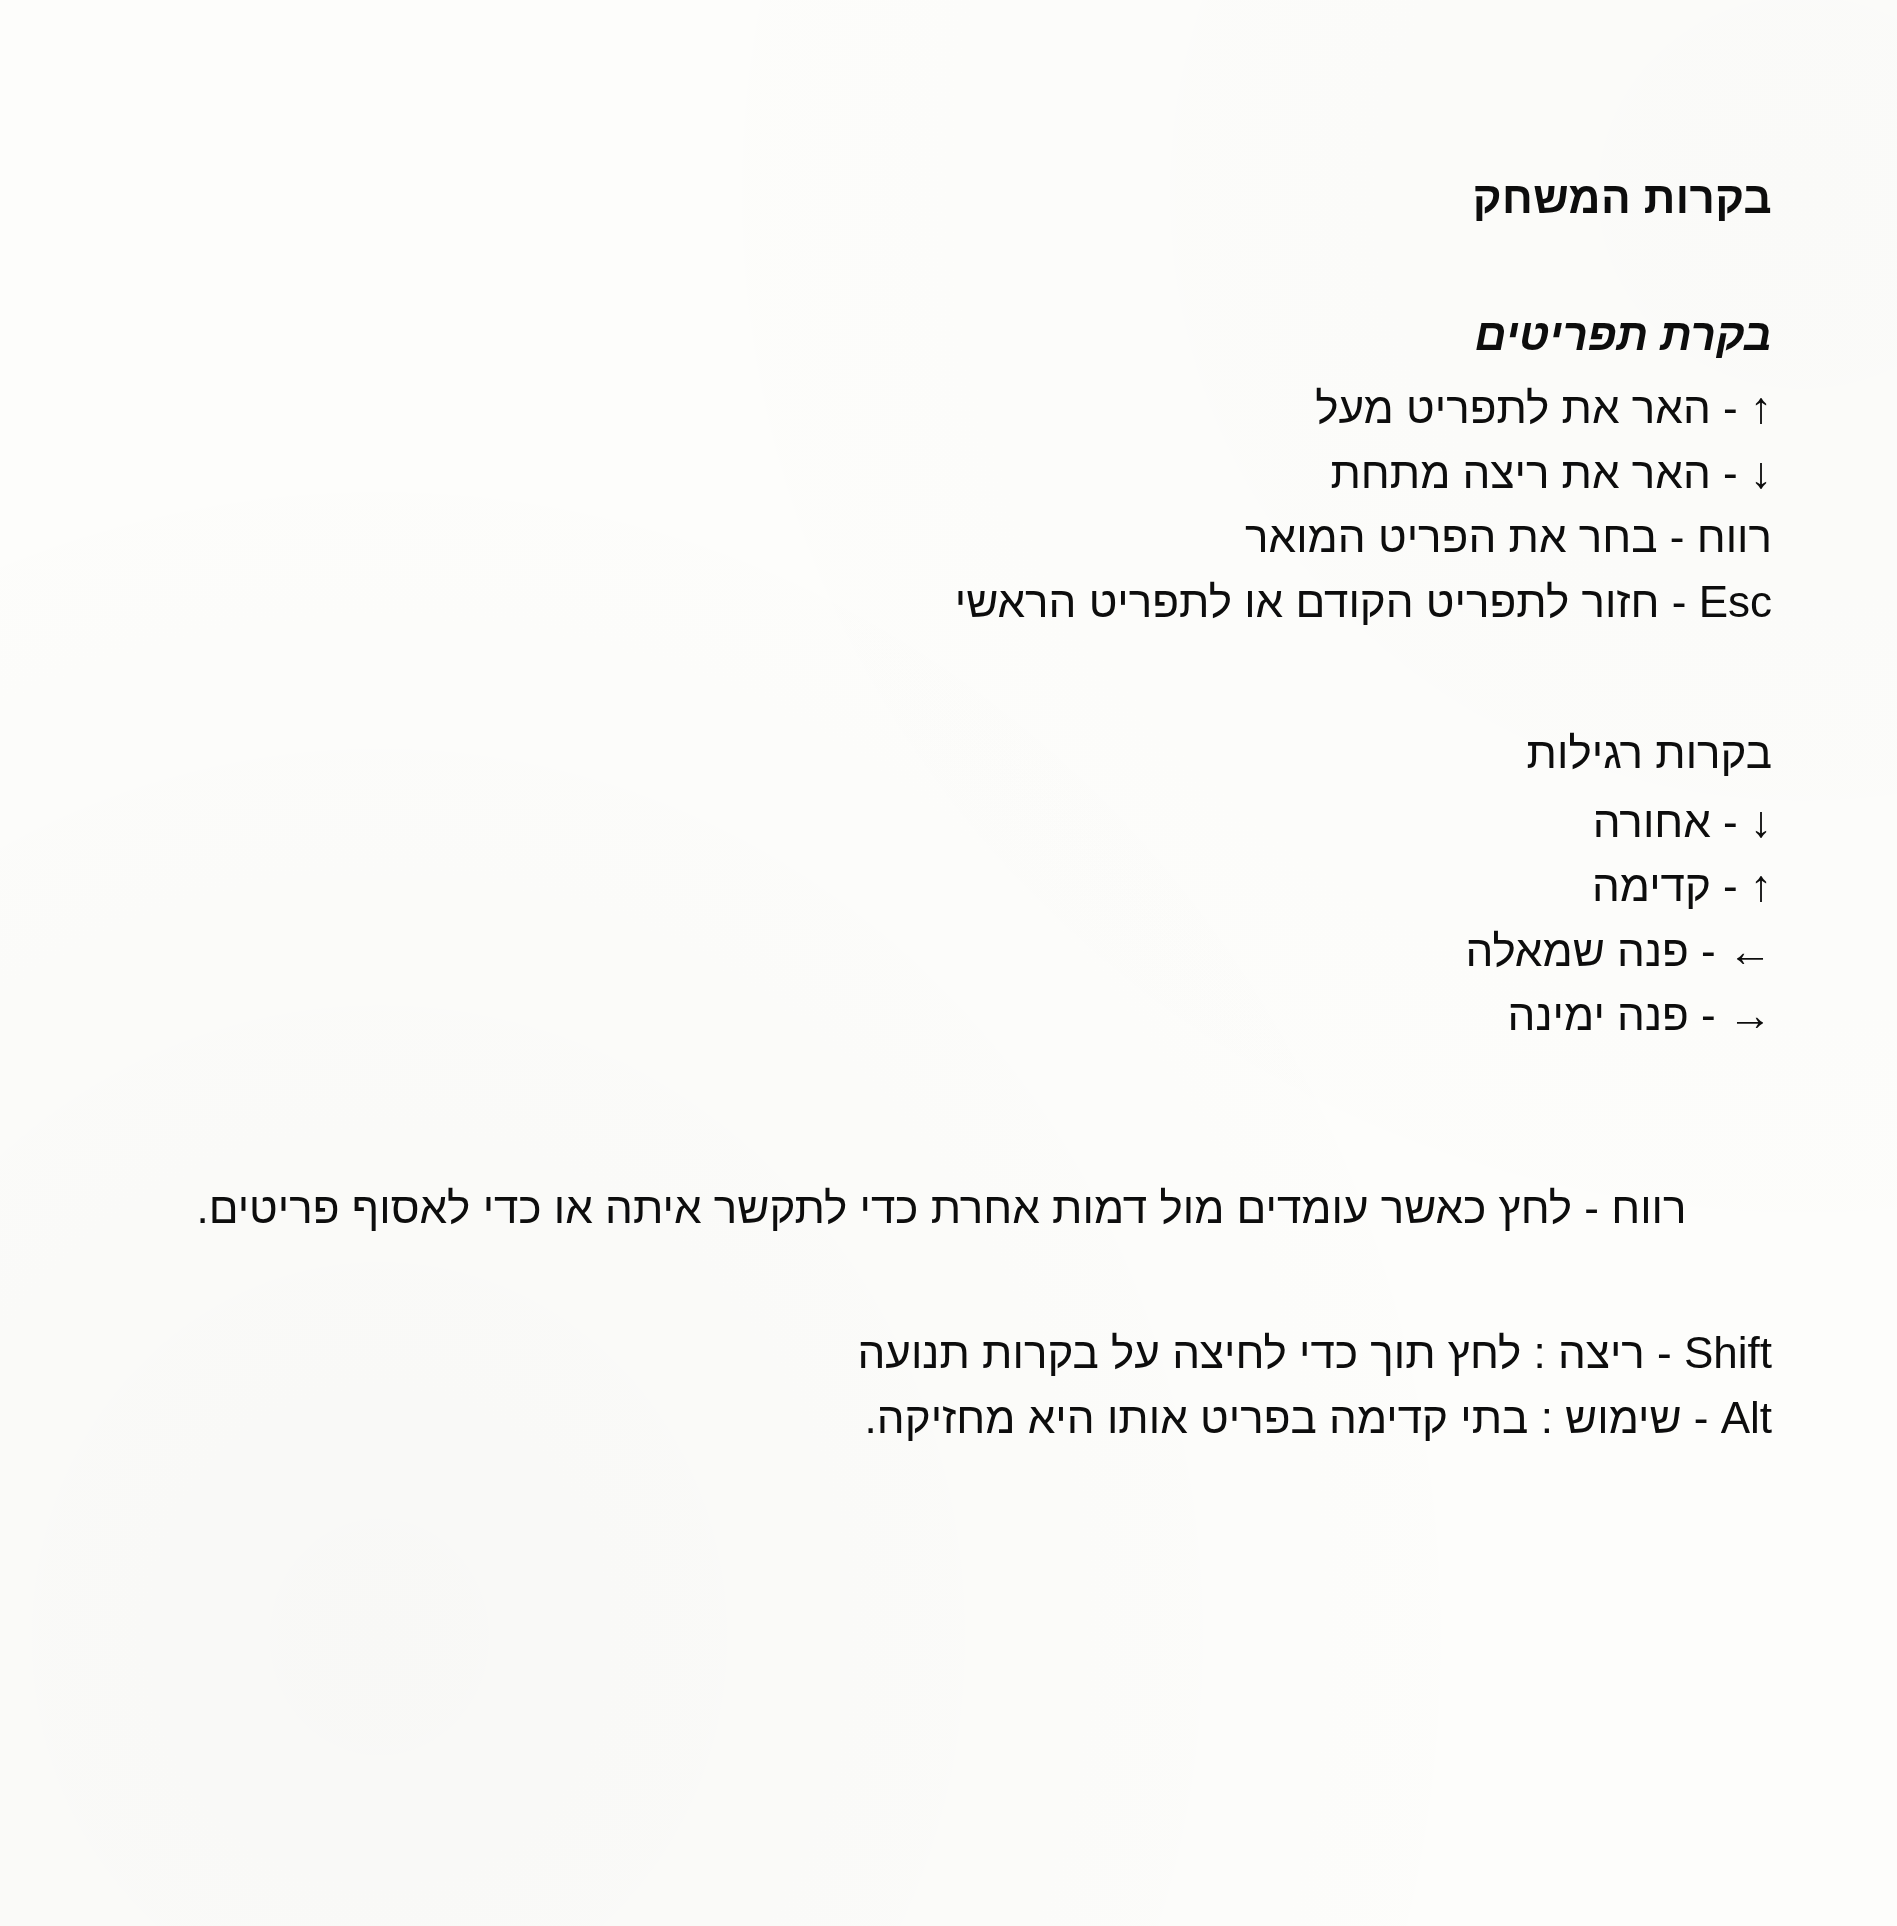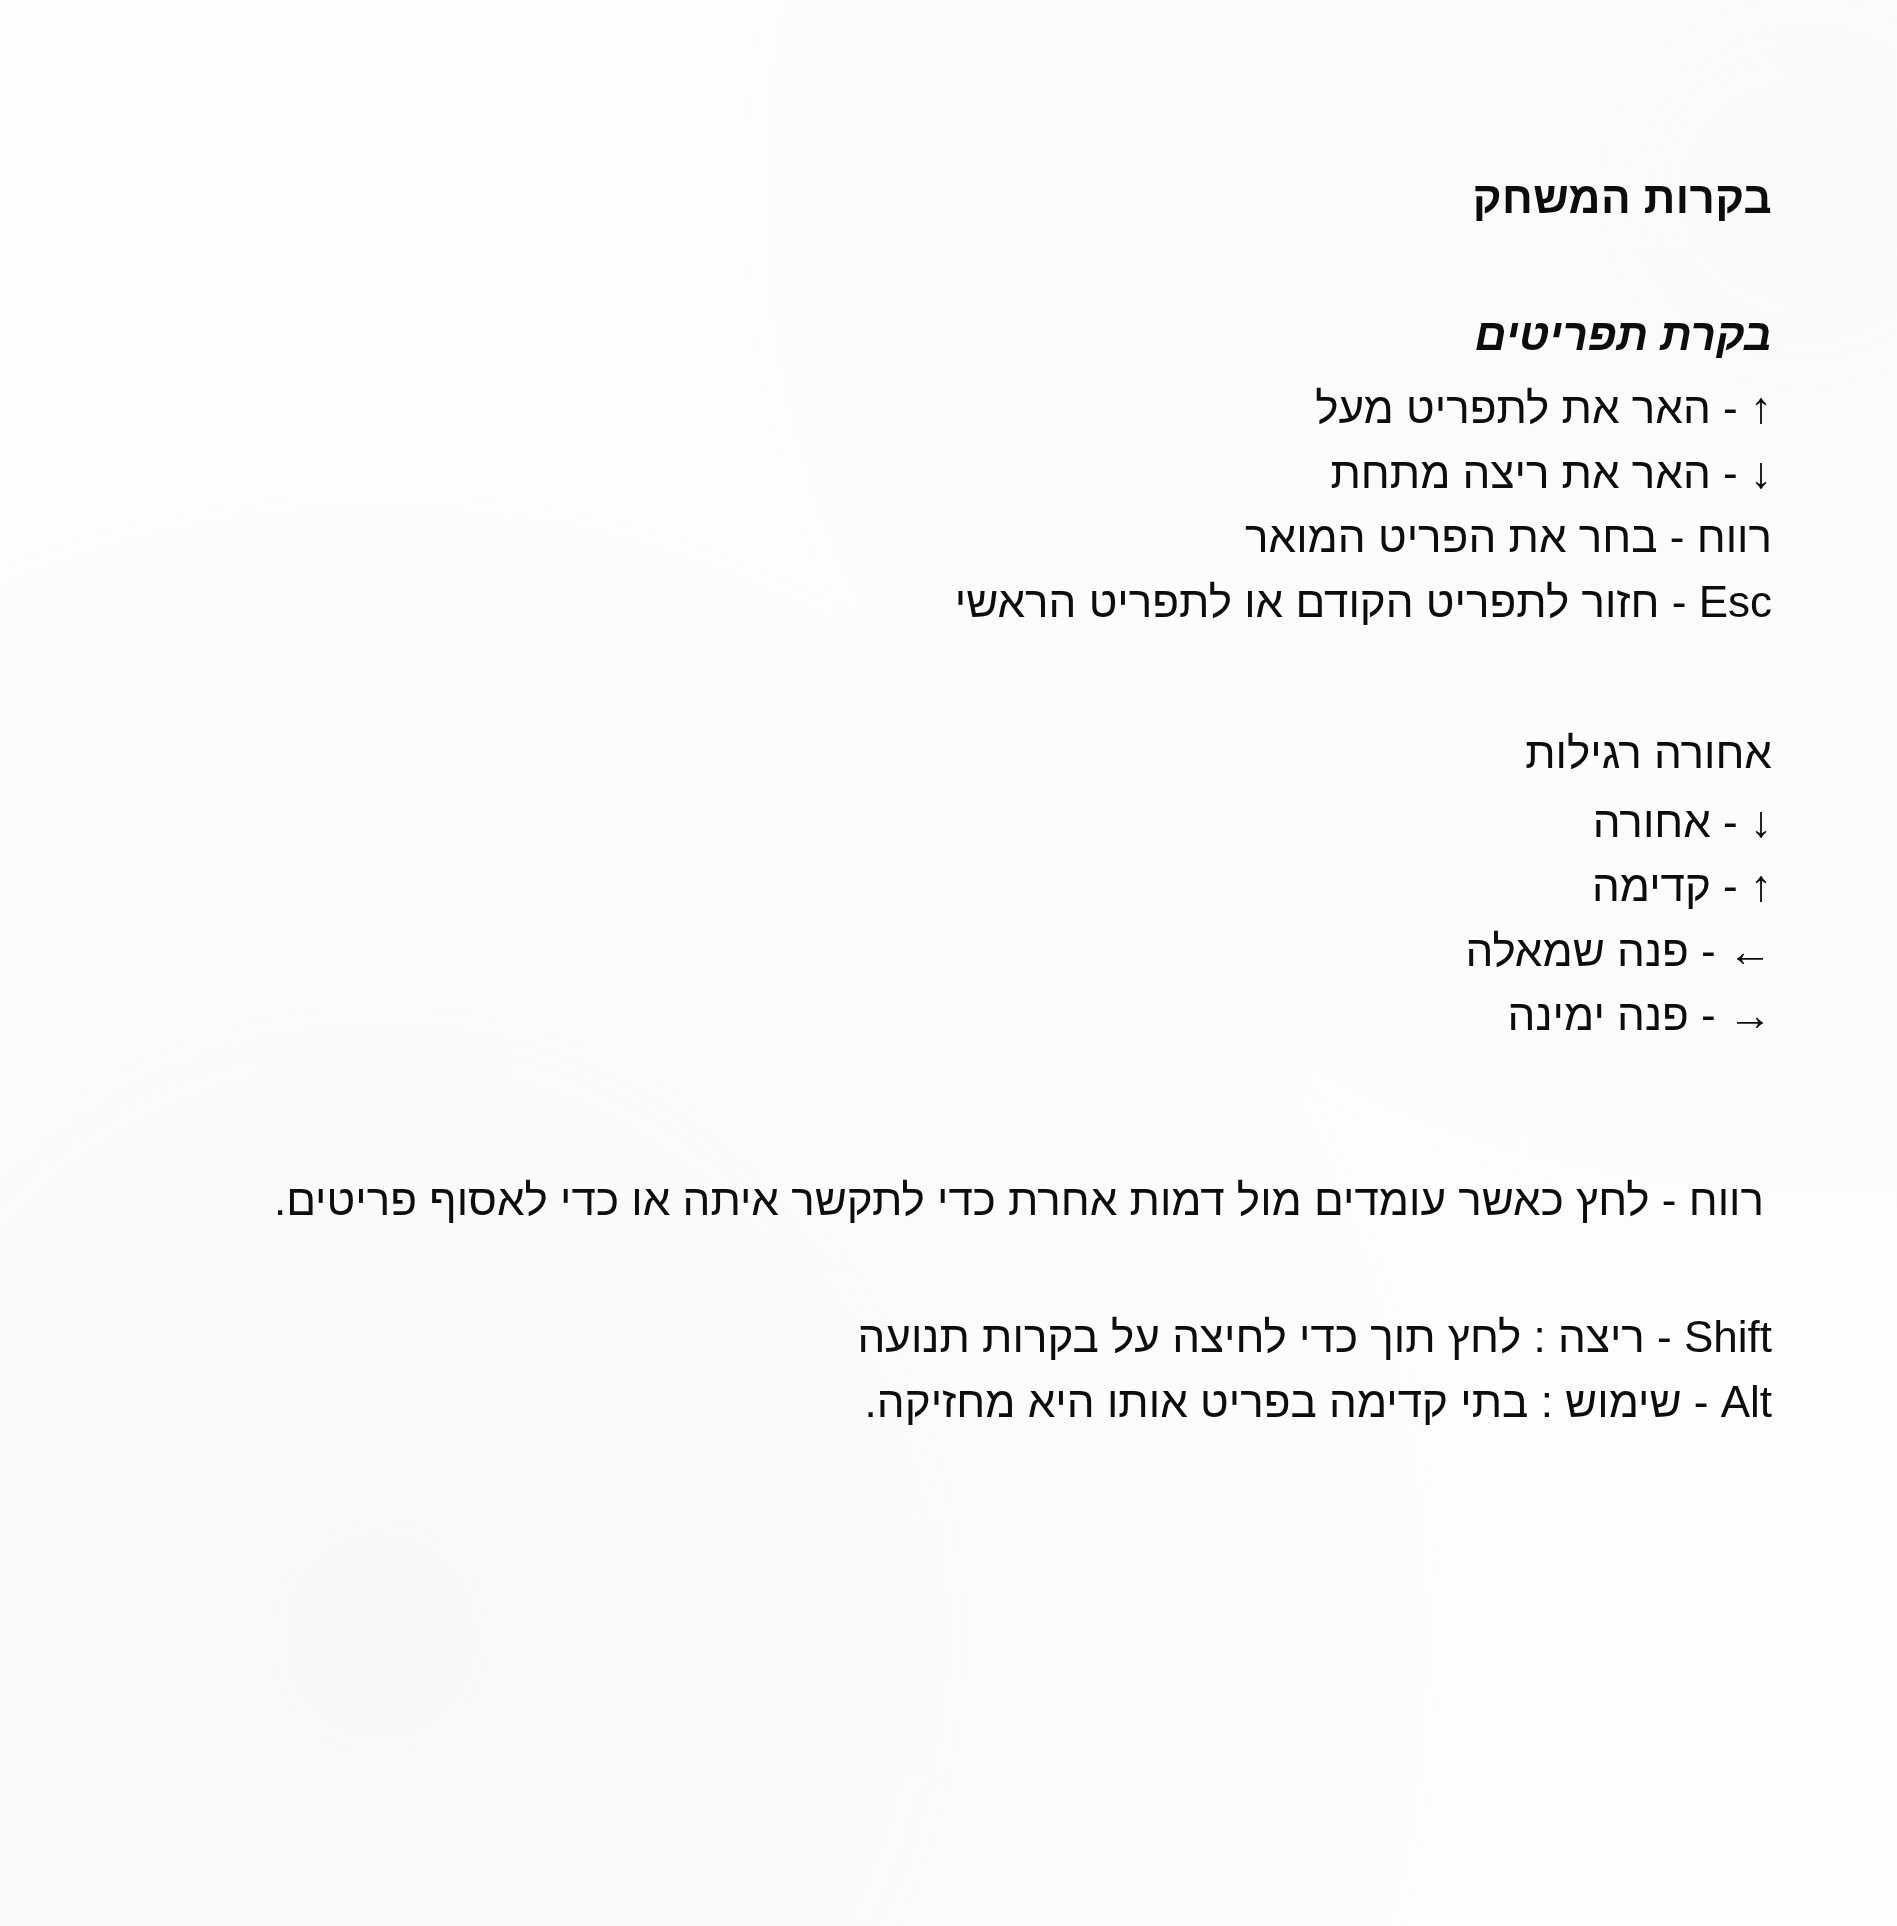--- a/index.html
+++ b/index.html
@@ -71,23 +71,23 @@
     font-size: 44px;
     line-height: 1.33;
     margin: 0 0 5.9px 0;
     padding-right: 22px;
     white-space: nowrap;
   }
   .para {
     font-family: "Liberation Sans", "DejaVu Sans", sans-serif;
     font-size: 44px;
     line-height: 1.36;
-    margin: 8px;
+    margin: 16px;
     padding: 0 22px 0 0;
-    text-align: right;
+    text-align: center;
   }
   .gap-lg { height: 87px; }
   .gap-xl { height: 111px; }
   .gap-md { height: 71px; }
 </style>
 </head>
 <body>
 
 <div class="page">
   <div class="content">
@@ -98,21 +98,21 @@
       <h2 class="section-heading-bolditalic">בקרת תפריטים</h2>
       <p class="line">↑ - האר את לתפריט מעל</p>
       <p class="line">↓ - האר את ריצה מתחת</p>
       <p class="line">רווח - בחר את הפריט המואר</p>
       <p class="line">Esc - חזור לתפריט הקודם או לתפריט הראשי</p>
     </div>
 
     <div class="gap-lg"></div>
 
     <div class="section">
-      <h2 class="section-heading-plain">אחורה רגילות</h2>
+      <h2 class="section-heading-plain">בקרות רגילות</h2>
       <p class="line">↓ - אחורה</p>
       <p class="line">↑ - קדימה</p>
       <p class="line">← - פנה שמאלה</p>
       <p class="line">→ - פנה ימינה</p>
     </div>
 
     <div class="gap-xl"></div>
 
     <div class="section">
       <p class="para">רווח  - לחץ כאשר עומדים מול דמות אחרת כדי לתקשר איתה או כדי לאסוף פריטים.</p>

